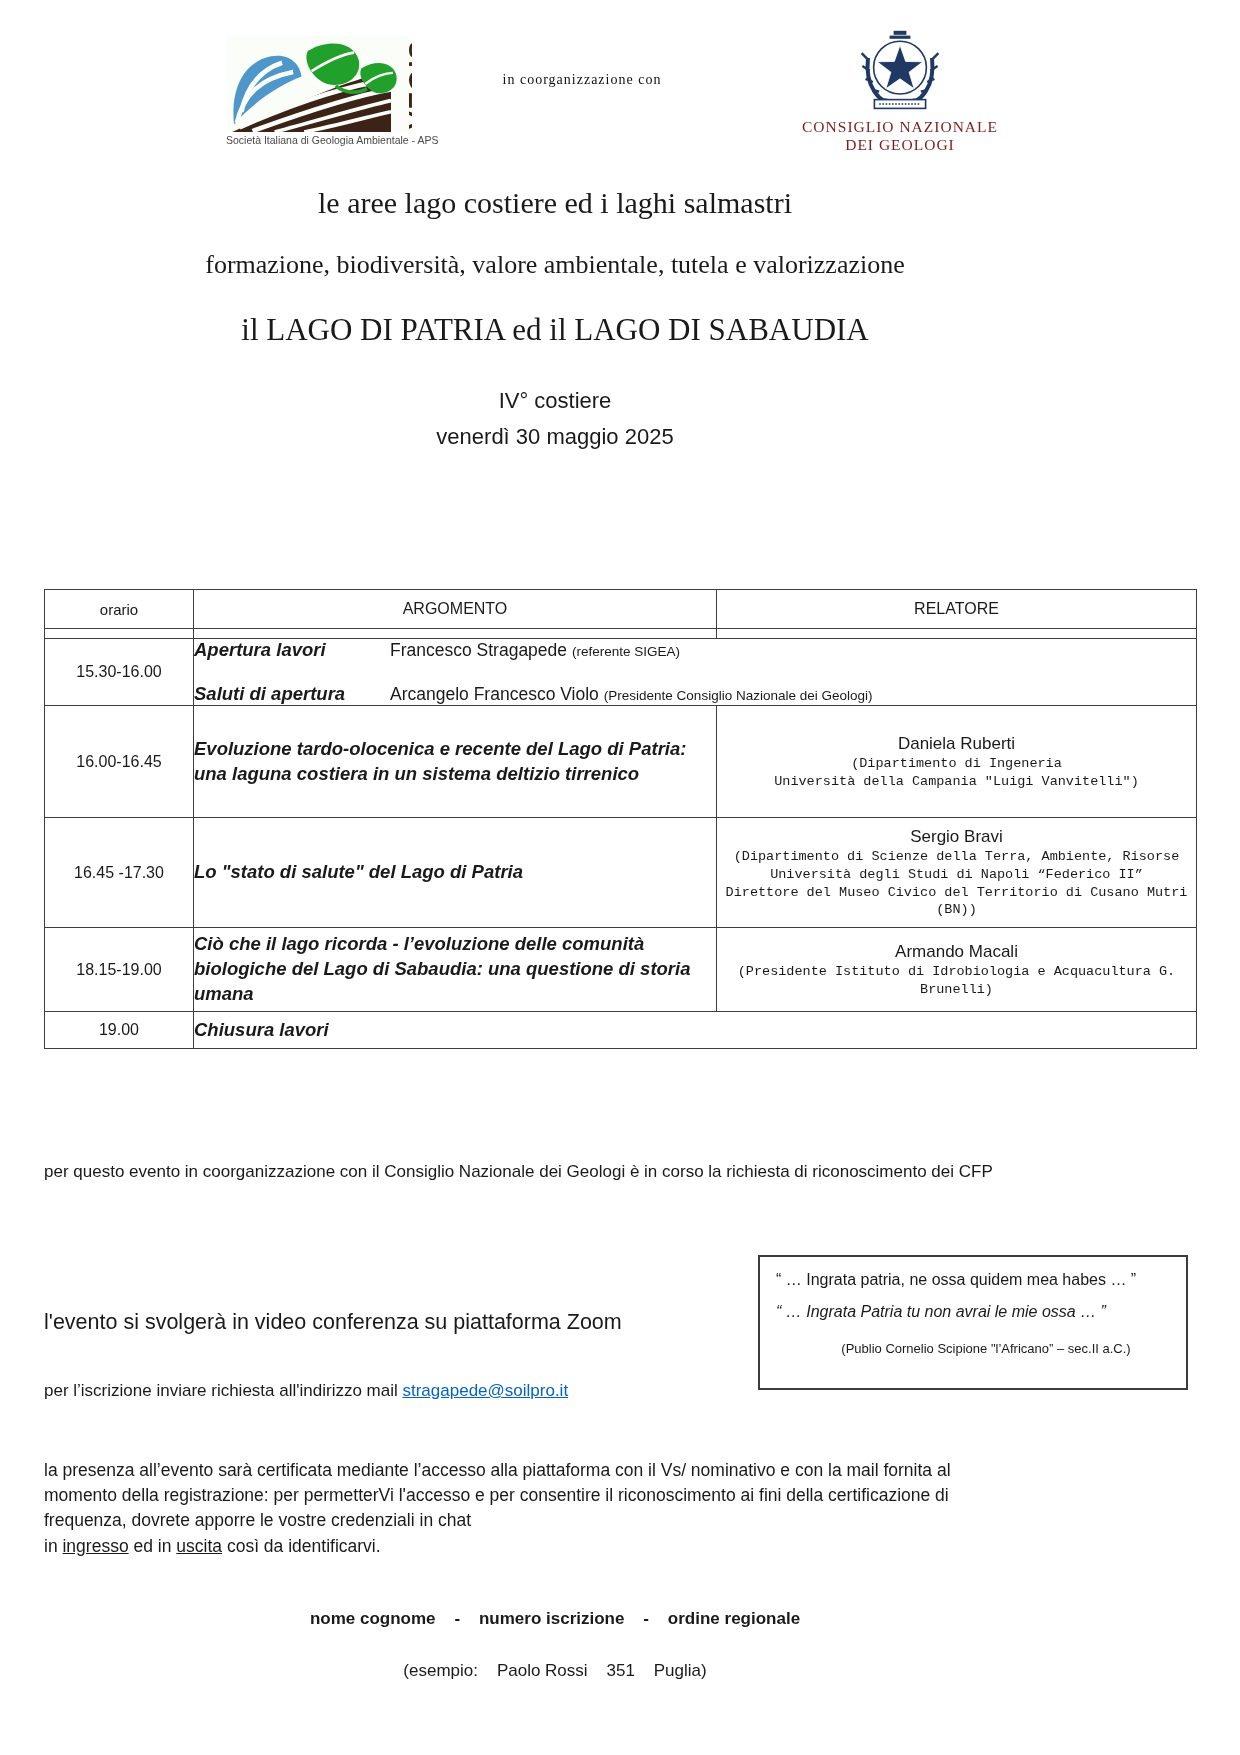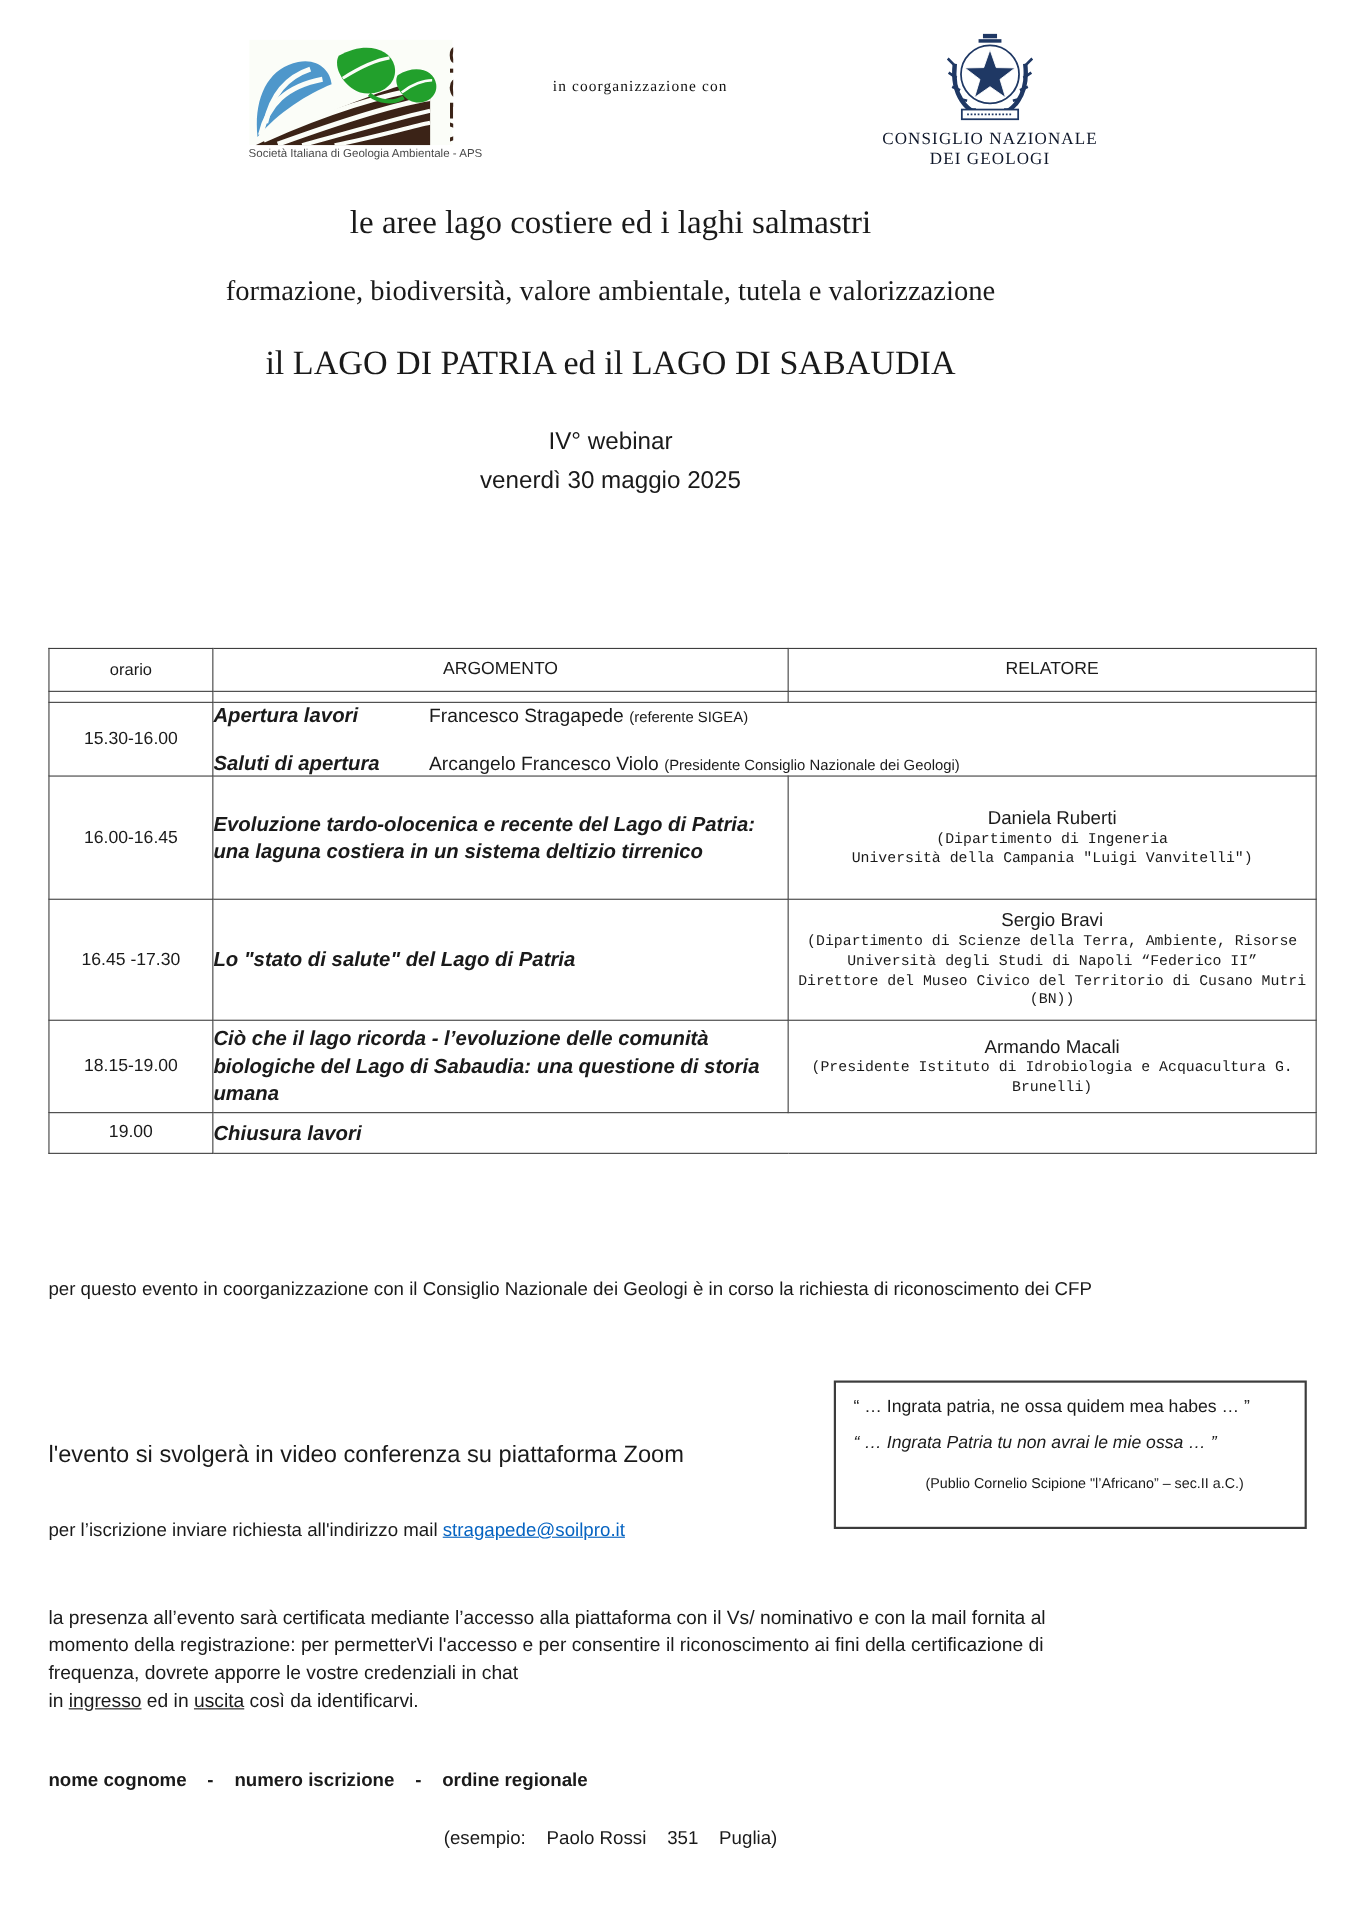--- a/index.html
+++ b/index.html
@@ -5,21 +5,21 @@
   html,body{margin:0;padding:0;background:#fff;}
   .page{position:relative;width:1240px;height:1755px;background:#ffffff;
         font-family:"Liberation Sans",sans-serif;color:#1a1a1a;overflow:hidden;}
 
   
   .sigea{position:absolute;left:226px;top:36px;width:186px;text-align:center;}
   .sigea svg{display:block;}
   .sigea-caption{font-size:10.5px;color:#4a4a4a;margin-top:2px;white-space:nowrap;}
   .coorg{position:absolute;left:452px;top:72px;width:260px;text-align:center;
          font-family:cursive;font-size:14px;letter-spacing:1px;color:#111;}
-  .cng{position:absolute;left:788px;top:26px;width:224px;text-align:center;color:#0f172a;}
+  .cng{position:absolute;left:788px;top:26px;width:224px;text-align:center;color:#7f1d1d;}
   .cng svg{display:block;margin:0 auto;}
   .cng-line{font-family:"Liberation Serif",serif;font-size:15.5px;letter-spacing:1px;line-height:1.15;}
 
   
   .titles{position:absolute;left:44px;top:186px;width:1022px;text-align:center;}
   .t1{font-family:cursive;font-size:30px;white-space:nowrap;}
   .t2{font-family:cursive;font-size:26px;white-space:nowrap;margin-top:30px;}
   .t3{font-family:cursive;font-size:31px;white-space:nowrap;margin-top:32px;}
   .webinar{font-size:22px;margin-top:40px;}
   .date{font-size:22px;margin-top:10px;}
@@ -51,21 +51,21 @@
   .iscr-line{position:absolute;left:44px;top:1364px;font-size:17px;}
   .mail-link{color:#0563c1;text-decoration:underline;}
   .quote-box{position:absolute;left:758px;top:1255px;width:430px;height:135px;
              border:2px solid #3c3c3c;box-sizing:border-box;padding:14px 32px 8px 16px;}
   .q1{font-size:16px;}
   .q2{font-size:16px;font-style:italic;margin-top:14px;}
   .q-attr{font-size:13px;margin-top:20px;text-align:center;padding-left:42px;}
 
   .presence{position:absolute;left:44px;top:1440px;width:1132px;font-size:17.5px;line-height:1.45;}
   .u{text-decoration:underline;}
-  .credentials{position:absolute;left:44px;top:1592px;width:1022px;
+  .credentials{position:absolute;left:44px;top:1592px;width:1022px;text-align:center;
                font-size:17px;font-weight:bold;}
   .example{position:absolute;left:44px;top:1644px;width:1022px;text-align:center;font-size:17px;}
 </style>
 </head>
 <body>
 
 <div class="page">
 
   <div class="sigea">
     <svg width="186" height="96" viewBox="0 0 200 104">
@@ -115,21 +115,21 @@
       <line x1="44" y1="97.5" x2="96" y2="97.5" stroke="#1f3864" stroke-width="2" stroke-dasharray="2,2"></line>
     </svg>
     <div class="cng-line">CONSIGLIO NAZIONALE</div>
     <div class="cng-line">DEI GEOLOGI</div>
   </div>
 
   <div class="titles">
     <div class="t1">le aree lago costiere ed i laghi salmastri</div>
     <div class="t2">formazione, biodiversità, valore ambientale, tutela e valorizzazione</div>
     <div class="t3">il LAGO DI PATRIA ed il LAGO DI SABAUDIA</div>
-    <div class="webinar">IV° webinar</div>
+    <div class="webinar">IV° costiere</div>
     <div class="date">venerdì 30 maggio 2025</div>
   </div>
 
   <table class="prog">
     <colgroup>
         <col class="c-time">
         <col class="c-topic">
         <col class="c-rel">
       </colgroup>
     <tbody>

